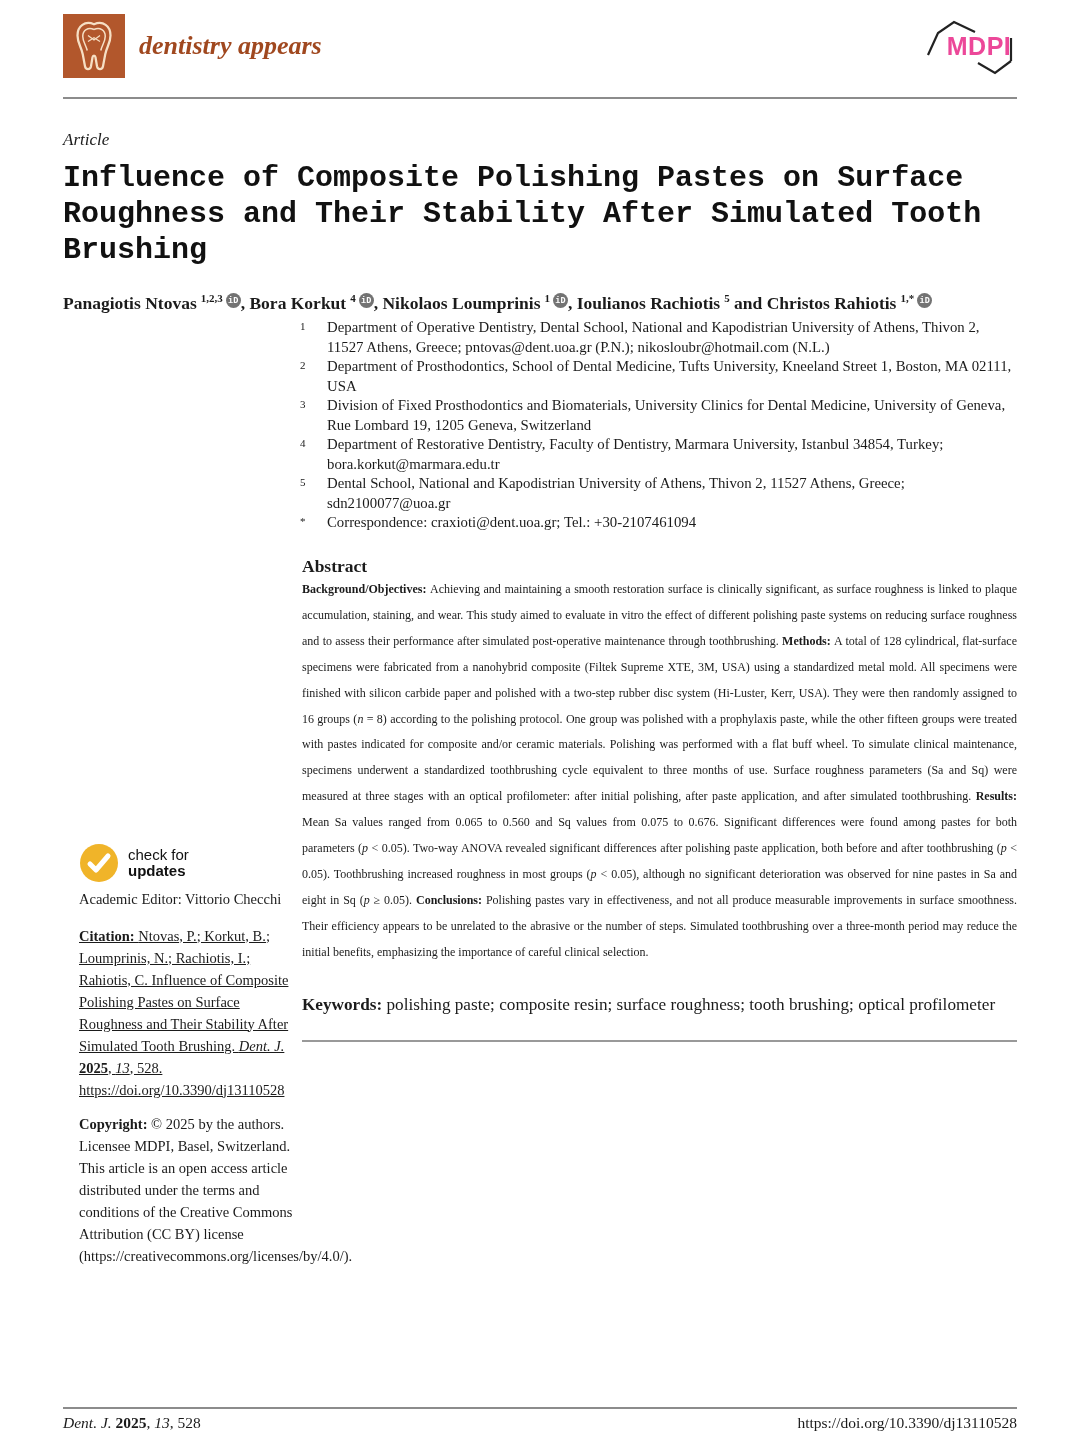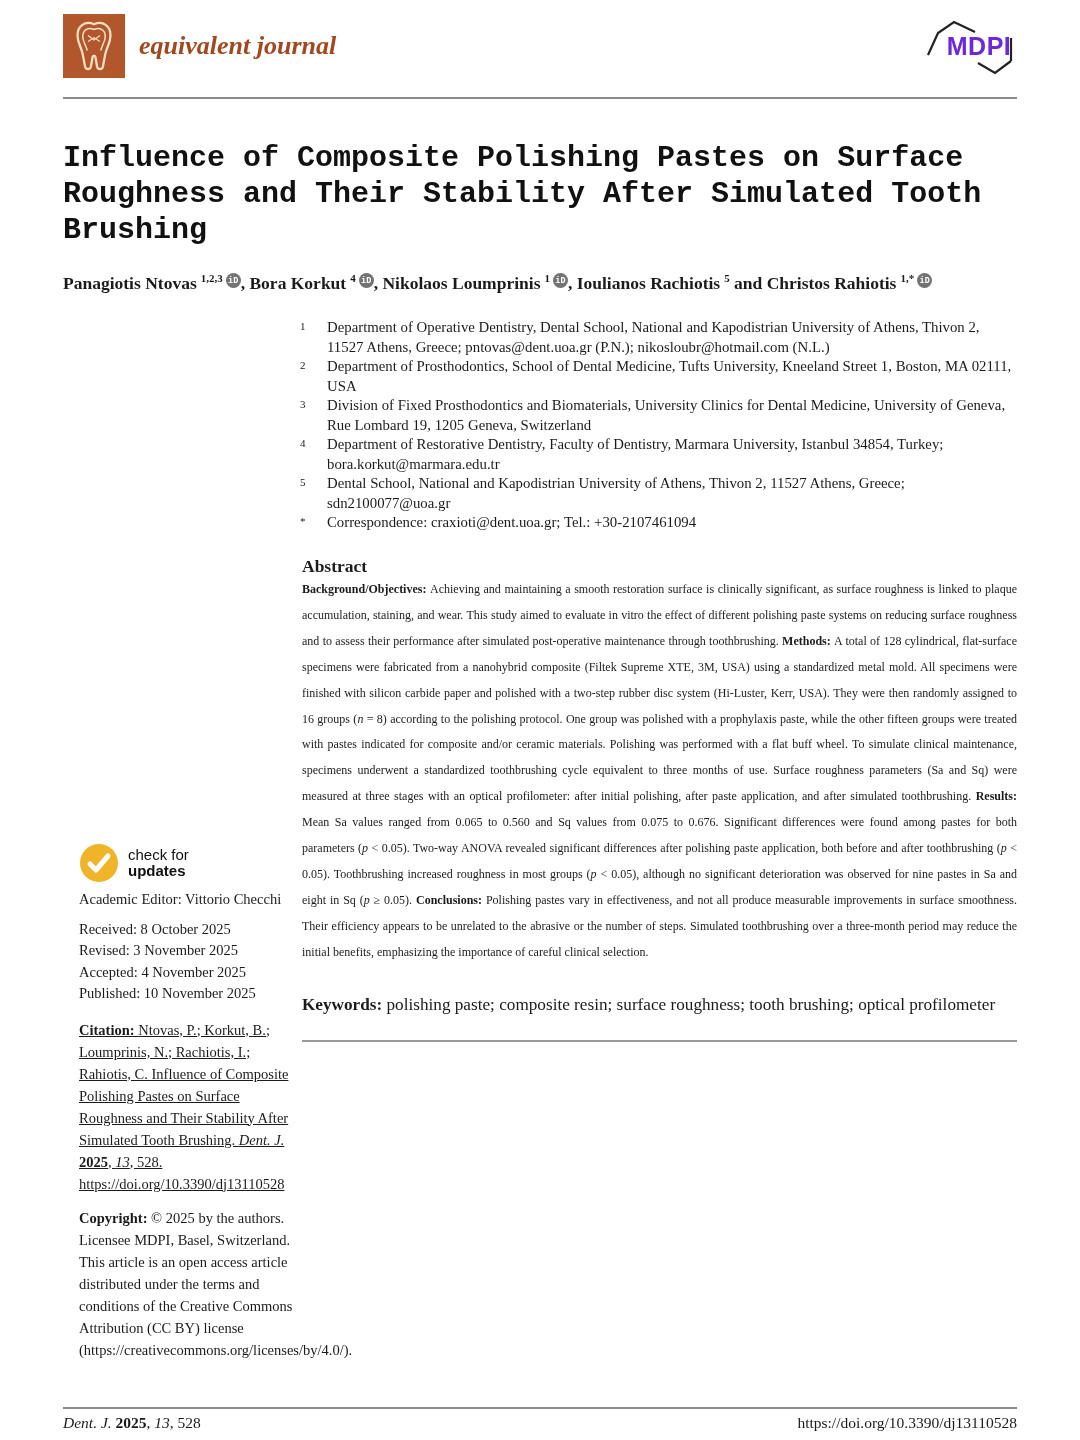--- a/index.html
+++ b/index.html
@@ -16,21 +16,21 @@
   .header { position:absolute; top:14px; left:63px; width:954px; height:70px;
             display:flex; justify-content:space-between; align-items:flex-start; }
   .brand { display:flex; align-items:center; gap:14px; }
   .logo-box { width:62px; height:64px; background:#b2572c; display:flex;
               align-items:center; justify-content:center; }
   .journal-name { font-style:italic; font-weight:bold; font-size:26px; color:#a0481f; }
   .mdpi-logo { position:relative; width:92px; height:64px; }
   .mdpi-logo svg { position:absolute; inset:0; }
   .mdpi-text { position:absolute; left:8px; top:18px; width:92px; text-align:center;
                font-family:"Liberation Sans",sans-serif; font-weight:bold;
-               font-size:25px; letter-spacing:0.5px; color:#6d28d9; }
+               font-size:25px; letter-spacing:0.5px; color:#ec4899; }
   .rule { border-top:2px solid #8c8c8c; }
   .rule-top { position:absolute; top:97px; left:63px; width:954px; }
 
   
   .title-block { position:absolute; left:63px; top:130px; width:954px; }
   .article-type { font-style:italic; font-size:17px; }
   .page-title { font-size:30px; line-height:36px; font-weight:bold; margin-top:10px; color:#111;font-family:Liberation Mono, monospace; }
   .authors { margin-top:24px; font-size:17.5px; font-weight:bold; }
   .authors sup { font-size:11px; margin-left:4px; }
   .orcid { display:inline-flex; width:15px; height:15px; border-radius:50%;
@@ -76,34 +76,35 @@
   <div class="header">
     <div class="brand">
       <div class="logo-box">
         <svg width="46" height="54" viewBox="0 0 60 72" fill="none">
           <path d="M30 7 C 18 2 8 9 8 22 C 8 32 13 37 15 47 L 18 63 C 19 68 25 68 26 63 L 28 51 C 28.6 48 31.4 48 32 51 L 34 63 C 35 68 41 68 42 63 L 45 47 C 47 37 52 32 52 22 C 52 9 42 2 30 7 Z" stroke="#f6dfc4" stroke-width="3"></path>
           <path d="M30 14 C 22 10.5 15 15 15 23 C 15 30 19 34 21 42" stroke="#f6dfc4" stroke-width="2"></path>
           <path d="M30 14 C 38 10.5 45 15 45 23 C 45 30 41 34 39 42" stroke="#f6dfc4" stroke-width="2"></path>
           <path d="M22 22 L 30 28 L 38 22 M22 30 L 30 25 L 38 30" stroke="#f6dfc4" stroke-width="1.6"></path>
         </svg>
       </div>
-      <div class="journal-name">equivalent journal</div>
+      <div class="journal-name">dentistry appears</div>
     </div>
     <div class="mdpi-logo">
       <svg viewBox="0 0 92 64" fill="none">
         <path d="M3 41 L13 19 L29 8 L50 18" stroke="#222" stroke-width="2.2"></path>
         <path d="M86 24 L86 47" stroke="#222" stroke-width="2.2"></path>
         <path d="M53 49 L70 59 L86 47" stroke="#222" stroke-width="2.2"></path>
       </svg>
       <span class="mdpi-text">MDPI</span>
     </div>
   </div>
   <div class="rule rule-top"></div>
 
   <div class="title-block">
+    <div class="article-type">Article</div>
     <h1 class="page-title">Influence of Composite Polishing Pastes on Surface Roughness and Their Stability After Simulated Tooth Brushing</h1>
     <div class="authors">
       <span><span>Panagiotis Ntovas</span><sup>1,2,3</sup><span class="orcid">
             <span>iD</span>
           </span></span><span>, </span><span><span>Bora Korkut</span><sup>4</sup><span class="orcid">
             <span>iD</span>
           </span></span><span>, </span><span><span>Nikolaos Loumprinis</span><sup>1</sup><span class="orcid">
             <span>iD</span>
           </span></span><span>, </span><span><span>Ioulianos Rachiotis</span><sup>5</sup></span><span> and </span><span><span>Christos Rahiotis</span><sup>1,*</sup><span class="orcid">
             <span>iD</span>
@@ -150,26 +151,20 @@
       <svg width="40" height="40" viewBox="0 0 40 40">
         <circle cx="20" cy="20" r="19" fill="#f0b429"></circle>
         <path d="M11 21 L17 27 L29 13" stroke="#ffffff" stroke-width="5" fill="none" stroke-linecap="round" stroke-linejoin="round"></path>
       </svg>
       <div class="badge-text">
         <div>check for</div>
         <div class="bold">updates</div>
       </div>
     </div>
     <div class="sb-editor">Academic Editor: Vittorio Checchi</div>
-    <div class="sb-dates">
-      <div>Received: 8 October 2025</div>
-      <div>Revised: 3 November 2025</div>
-      <div>Accepted: 4 November 2025</div>
-      <div>Published: 10 November 2025</div>
-    </div>
     <div class="sb-citation"><span class="b">Citation: </span><span>Ntovas, P.; Korkut, B.; Loumprinis, N.; Rachiotis, I.; Rahiotis, C. Influence of Composite Polishing Pastes on Surface Roughness and Their Stability After Simulated Tooth Brushing. </span><span class="i">Dent. J. </span><span class="b">2025</span><span>, </span><span class="i">13</span><span>, 528. https://doi.org/10.3390/dj13110528</span></div>
     <div class="sb-copyright"><span class="b">Copyright: </span><span>© 2025 by the authors. Licensee MDPI, Basel, Switzerland. This article is an open access article distributed under the terms and conditions of the Creative Commons Attribution (CC BY) license (https://creativecommons.org/licenses/by/4.0/).</span></div>
   </div>
 
   <div class="rule rule-footer"></div>
   <div class="footer-row">
     <span><span class="i">Dent. J. </span><span class="b">2025</span><span>, </span><span class="i">13</span><span>, 528</span></span>
     <span>https://doi.org/10.3390/dj13110528</span>
   </div>
 

